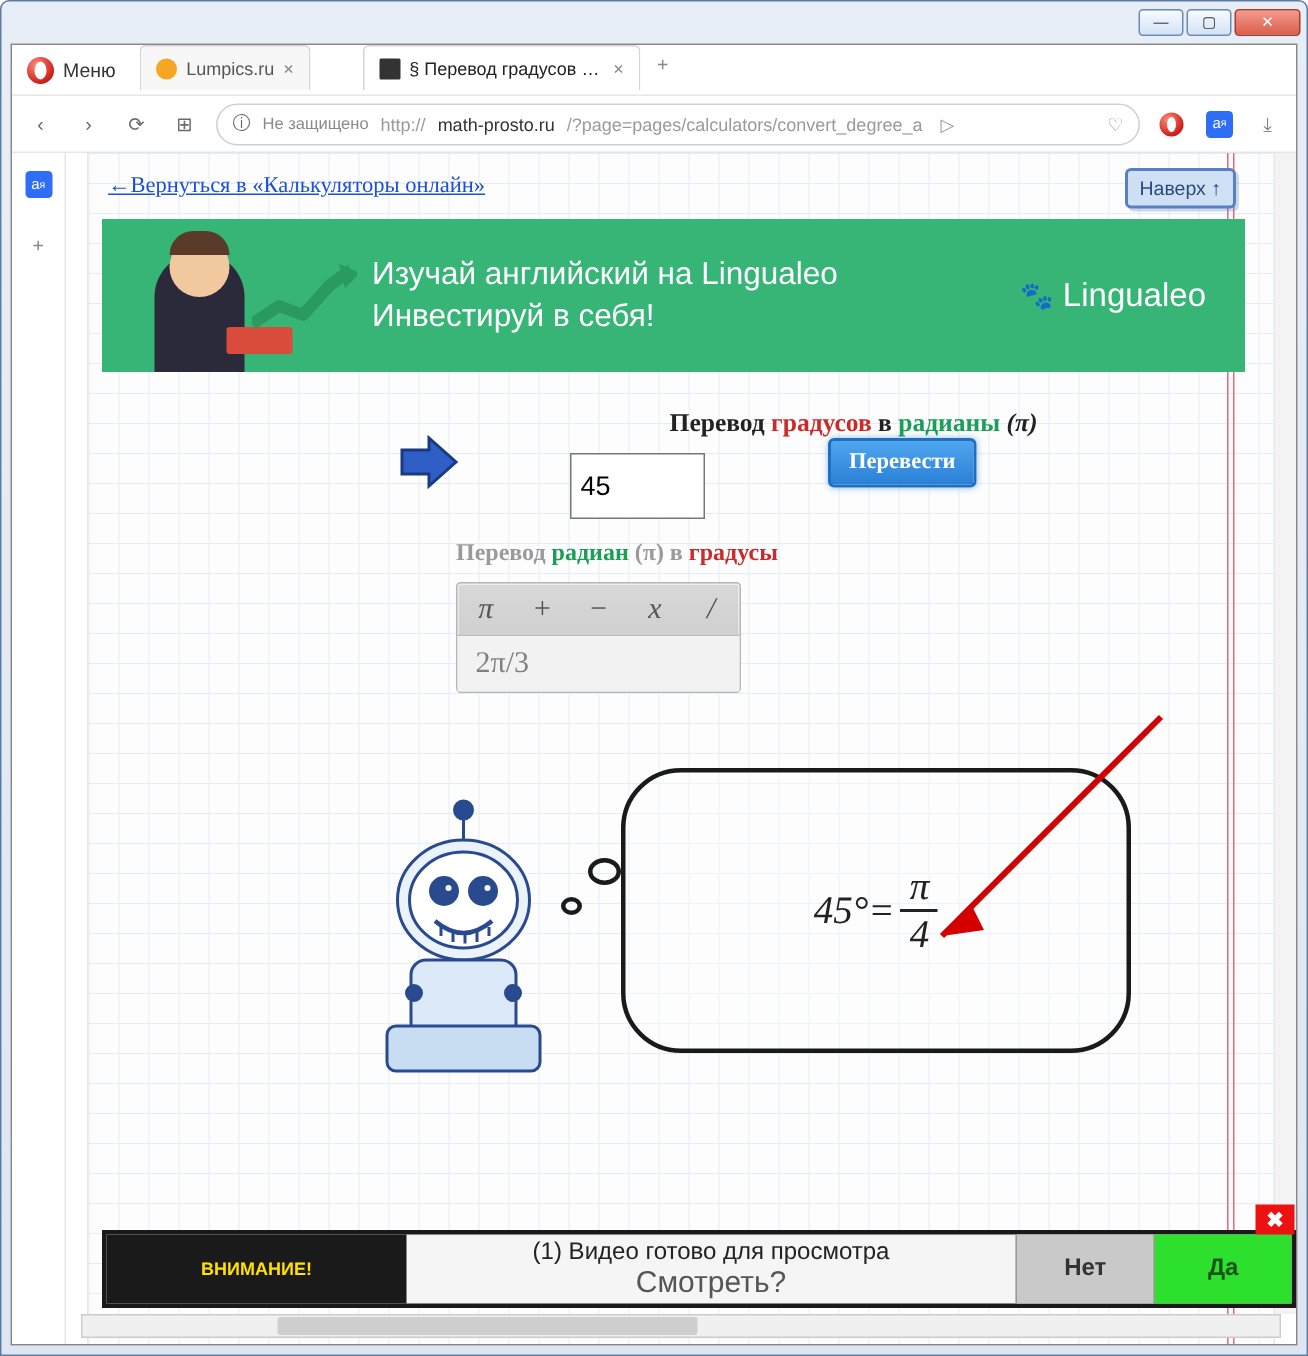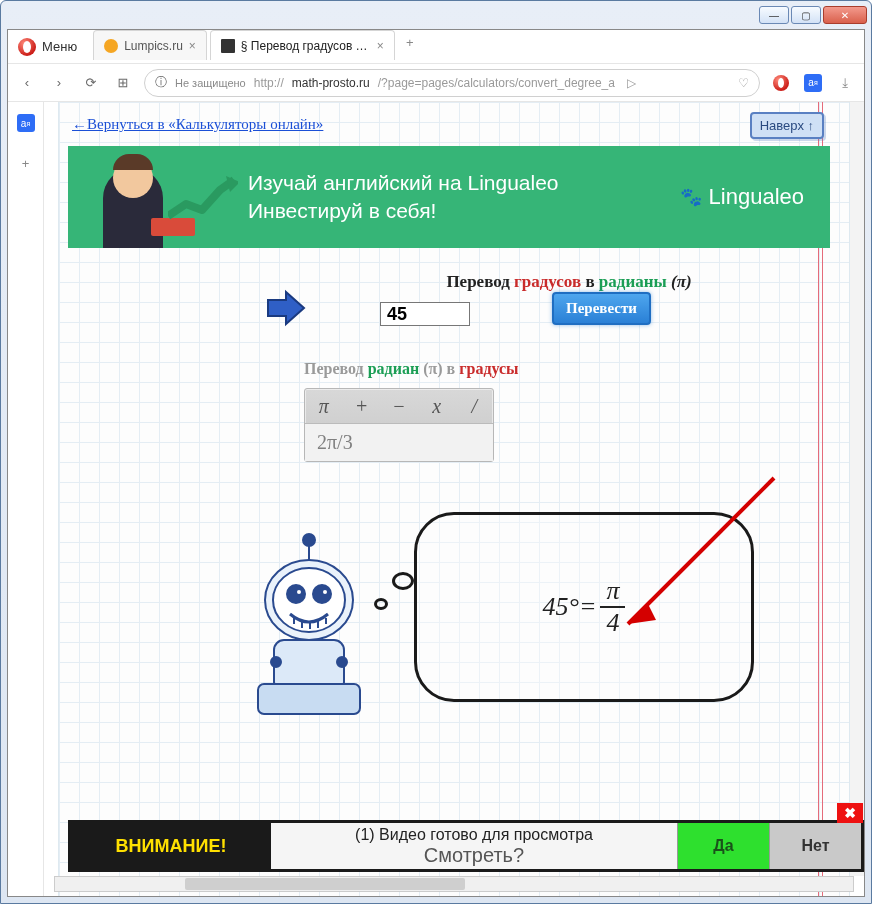--- a/index.html
+++ b/index.html
@@ -11,21 +11,21 @@
 .win-controls { margin-left: auto; display: flex; gap: 2px; }
 .win-btn { width: 30px; height: 18px; border: 1px solid #6a89b5; border-radius: 3px; background: linear-gradient(#f7fbff,#d3e2f6); display: flex; align-items: center; justify-content: center; font-size: 10px; color: #333; cursor: pointer; }
 .win-btn.close { background: linear-gradient(#f39a8d,#d9604c); color: #fff; width: 44px; border-color: #a93d2c; }
 .win-client { position: absolute; top: 28px; left: 6px; right: 6px; bottom: 6px; background: #fff; border: 1px solid #888; }
 
 
 .opera-top { display: flex; height: 34px; background: #fff; border-bottom: 1px solid #e6e6e6; }
 .opera-btn { display: flex; align-items: center; gap: 6px; padding: 4px 10px; cursor: pointer; font-size: 13px; color: #333; }
 .opera-logo { width: 18px; height: 18px; border-radius: 50%; background: radial-gradient(circle at 35% 30%, #ff8a7a, #cc1f1a 70%); position: relative; }
 .opera-logo::after { content: ''; position: absolute; inset: 3px 5px; border-radius: 50%; background: #fff; }
-.tabs { display: flex; margin-left: 6px; }
+.tabs { display: flex; margin-left: 6px; gap: 32px; }
 .tab { display: flex; align-items: center; gap: 6px; height: 30px; padding: 0 10px; border: 1px solid #d5d5d5; border-bottom: none; background: #f7f7f7; border-radius: 4px 4px 0 0; margin-right: 3px; max-width: 190px; font-size: 12px; color: #555; cursor: pointer; }
 .tab.active { background: #fff; color: #222; }
 .tab .fav { width: 14px; height: 14px; border-radius: 50%; background: #f5a623; display:inline-block; }
 .tab .fav.book { background: #333; border-radius: 1px; }
 .tab .x { margin-left: auto; color: #888; font-size: 12px; }
 .tab .txt { white-space: nowrap; overflow: hidden; text-overflow: ellipsis; max-width: 130px; }
 .newtab { width: 24px; height: 24px; display: flex; align-items: center; justify-content: center; color: #888; cursor: pointer; }
 
 .opera-addr { display: flex; align-items: center; height: 38px; padding: 0 8px; gap: 10px; border-bottom: 1px solid #e6e6e6; }
 .nav-icn { width: 22px; height: 22px; display: flex; align-items: center; justify-content: center; color: #6b6b6b; cursor: pointer; }
@@ -66,21 +66,21 @@
 .ad-brand { margin-left: auto; margin-right: 26px; font-size: 22px; font-weight: 400; display:flex; align-items:center; gap:6px; }
 .paw { font-size: 18px; }
 
 
 .hscript { font-family: 'Comic Sans MS', cursive; }
 .conv1 { position: absolute; top: 170px; left: 240px; right: 60px; }
 .conv-title { font-size: 17px; font-weight: bold; color: #222; margin-left: 50px; text-align: center; }
 .conv-title .red { color: #c92b2b; }
 .conv-title .green { color: #1b9e55; }
 .arrow-right { position: absolute; left: -20px; top: 16px; }
-.deg-input { width: 90px; height: 24px; border: 1px solid #777; font-size: 18px; padding: 2px 6px; background:#fff; margin-top: 10px; margin-left: 96px; font-weight: bold; }
+.deg-input { width: 90px; height: 44px; border: 1px solid #777; font-size: 18px; padding: 2px 6px; background:#fff; margin-top: 10px; margin-left: 96px; }
 .convert-btn { position: absolute; left: 268px; top: 20px; background: linear-gradient(#4ea6ee,#2a80d6); color: #fff; border: 2px solid #1f6ec2; border-radius: 4px; padding: 6px 12px; font-family: 'Comic Sans MS', cursive; font-size: 15px; font-weight: bold; cursor: pointer; box-shadow: 0 0 4px rgba(42,128,214,.5); }
 
 .conv2 { position: absolute; top: 258px; left: 260px; text-align:center; }
 .conv2-title { font-size: 16px; font-weight: bold; color: #9a9a9a; font-family: 'Comic Sans MS', cursive; }
 .conv2-title .green { color: #1b9e55; }
 .conv2-title .red { color: #c92b2b; }
 .keypad { margin-top: 10px; width: 190px; border: 1px solid #b7b7b7; background: linear-gradient(#d8d8d8,#c7c7c7); border-radius: 3px; box-shadow: inset 0 0 0 1px rgba(255,255,255,.5); }
 .keypad-row { display: flex; height: 34px; align-items: center; }
 .key { flex: 1; text-align: center; font-family: 'Times New Roman', serif; font-size: 20px; color: #555; font-style: italic; cursor:pointer; }
 .rad-display { height: 38px; background: #f2f2f2; border-top: 1px solid #bbb; font-family: 'Times New Roman', serif; font-size: 20px; color: #808080; display:flex; align-items:center; padding-left:12px; }
@@ -93,21 +93,21 @@
 .formula { font-family: 'Times New Roman', serif; font-style: italic; font-size: 26px; display:flex; align-items:center; gap:4px; color:#222; }
 .frac { display:inline-flex; flex-direction:column; align-items:center; font-style:italic; }
 .frac .num { border-bottom: 2px solid #222; padding: 0 6px; }
 .frac .den { padding: 0 6px; }
 
 
 .red-arrow { position: absolute; left: 560px; top: 370px; }
 
 
 .bottom-ad { position: absolute; left: 24px; right: 0; bottom: 24px; height: 52px; border: 3px solid #1a1a1a; background: #f5f5f5; display:flex; align-items:stretch; }
-.ba-warn { width: 200px; background: #1a1a1a; color: #ffe000; font-weight: bold; font-size: 18px; display:flex; align-items:center; justify-content:center; }
+.ba-warn { width: 200px; background: #1a1a1a; color: #ffe000; font-weight: bold; font-size: 12px; display:flex; align-items:center; justify-content:center; }
 .ba-mid { flex:1; display:flex; flex-direction:column; align-items:center; justify-content:center; font-size:16px; color:#222; }
 .ba-mid .l2 { font-size: 20px; color:#555; }
 .ba-btn { width: 92px; display:flex; align-items:center; justify-content:center; font-size:16px; cursor:pointer; border-left:1px solid #999; }
 .ba-yes { background: #2ee02e; color:#1a521a; font-weight:bold; }
 .ba-no { background: #c9c9c9; color:#333; font-weight:bold; }
 .ba-close { position:absolute; right:-2px; top:-20px; width:26px; height:20px; background:#e11; color:#fff; font-weight:bold; display:flex; align-items:center; justify-content:center; cursor:pointer; font-size:14px; }
 
 
 .hscroll { position:absolute; left:10px; right:10px; bottom:4px; height:16px; background:#f0f0f0; border:1px solid #ccc; }
 .hscroll .thumb { position:absolute; left:130px; width:280px; top:1px; bottom:1px; background:#cfcfcf; border-radius:2px; }
@@ -279,22 +279,22 @@
           <polygon points="24,152 44,132 52,148" fill="#d40000"></polygon>
         </svg>
 
         <div class="bottom-ad">
           <div class="ba-close">✖</div>
           <div class="ba-warn">ВНИМАНИЕ!</div>
           <div class="ba-mid">
             <div>(1) Видео готово для просмотра</div>
             <div class="l2">Смотреть?</div>
           </div>
+          <div class="ba-btn ba-no">Нет</div>
           <div class="ba-btn ba-yes">Да</div>
-          <div class="ba-btn ba-no">Нет</div>
         </div>
 
         <div class="hscroll">
           <div class="thumb"></div>
         </div>
       </div>
     </div>
   </div>
 </div>
 

